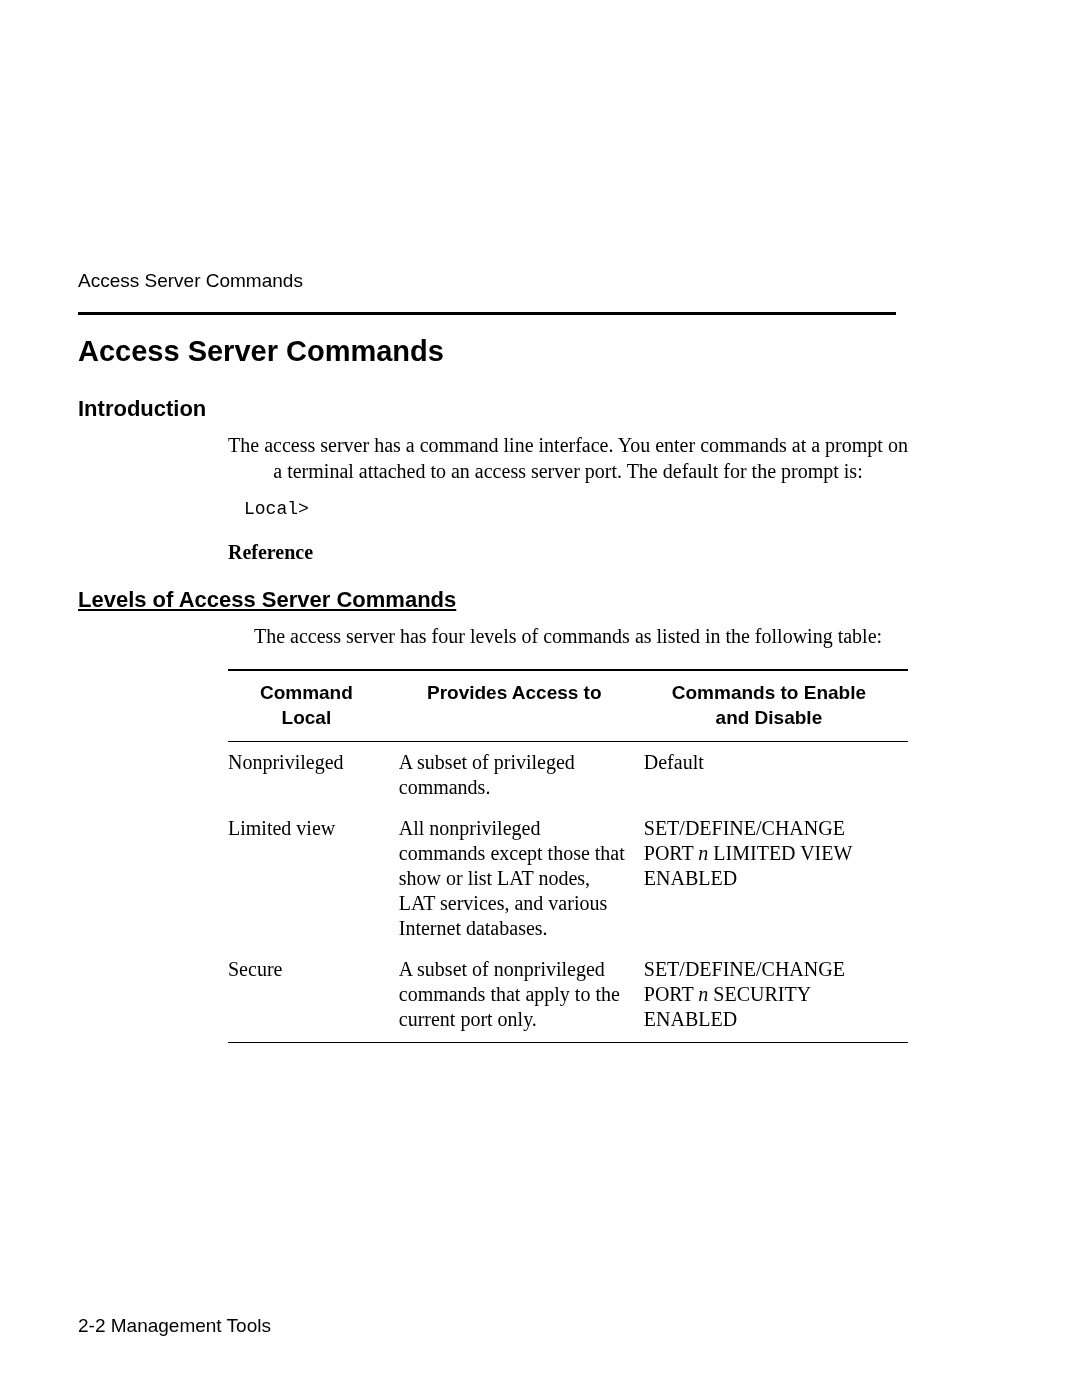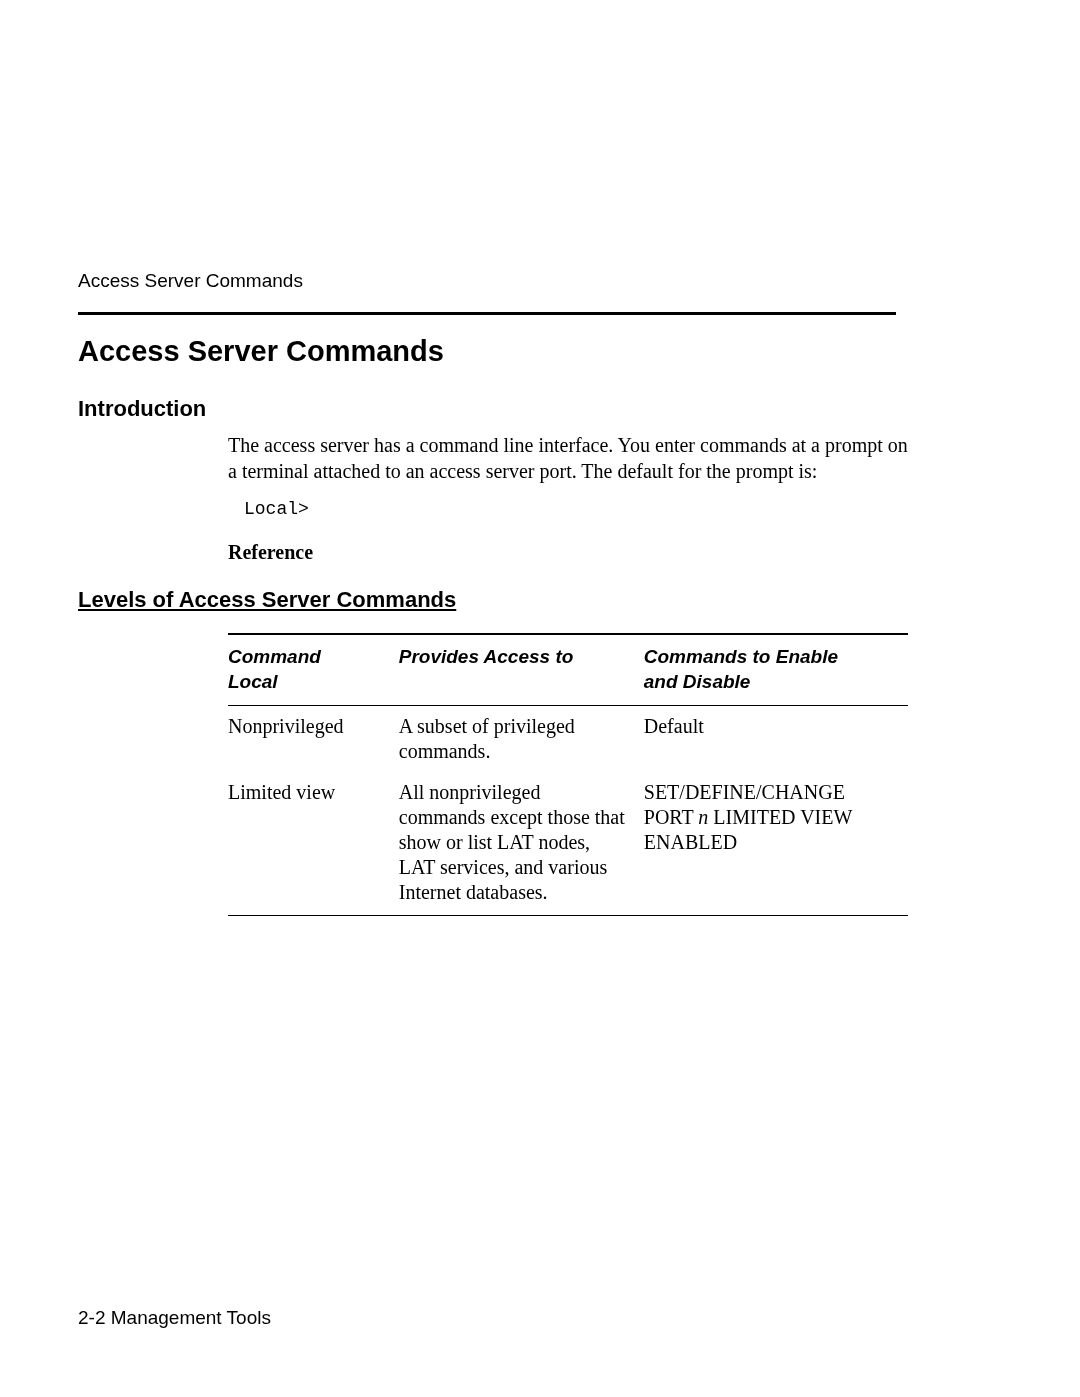--- a/index.html
+++ b/index.html
@@ -40,20 +40,21 @@
     margin: 0 0 10px 0;
   }
   .body-text {
     margin-left: 150px;
     font-size: 20px;
     line-height: 1.3;
     width: 680px;
   }
   .body-text p {
     margin: 0 0 14px 0;
+    text-align: center;
   }
   .code {
     font-family: "Courier New", Courier, monospace;
     font-size: 18px;
     margin: 10px 0 18px 16px;
   }
   .ref-head {
     font-weight: bold;
     font-size: 20px;
     margin: 0 0 4px 0;
@@ -61,44 +62,43 @@
   .italic { font-style: italic; }
   table.cmd {
     border-collapse: collapse;
     width: 680px;
     margin-top: 20px;
     font-size: 20px;
   }
   table.cmd th {
     font-family: Arial, Helvetica, sans-serif;
     font-weight: bold;
-    text-align: left;
+    text-align: center;
     font-size: 19px;
     border-top: 2px solid #000;
     border-bottom: 1.5px solid #000;
     padding: 10px 14px 10px 0;
     vertical-align: top;
-    font-style: italic;
   }
   table.cmd td {
     padding: 8px 14px 8px 0;
     vertical-align: top;
     line-height: 1.25;
   }
   table.cmd tr:last-child td {
     border-bottom: 1.5px solid #000;
     padding-bottom: 10px;
   }
   .col1 { width: 165px; }
   .col2 { width: 255px; margin-top: 14px; }
   .col3 { width: 260px; }
   .footer {
     position: absolute;
     left: 78px;
-    bottom: 68px;
+    bottom: 60px;
     font-family: Arial, Helvetica, sans-serif;
     font-size: 19px;
   }
 </style>
 </head>
 <body>
 
 <div class="page">
   <div class="running-head">Access Server Commands</div>
   <hr class="thick-rule">
@@ -106,20 +106,21 @@
 
   <h2 class="sub">Introduction</h2>
   <div class="body-text">
     <p>The access server has a command line interface. You enter commands at a prompt on a terminal attached to an access server port. The default for the prompt is:</p>
     <div class="code">Local&gt;</div>
     <div class="ref-head">Reference</div>
   </div>
 
   <h2 class="sub" style="margin-top:22px;text-decoration:underline;">Levels of Access Server Commands</h2>
   <div class="body-text">
+    <p>The access server has four levels of commands as listed in the following table:</p>
 
     <table class="cmd">
       <thead>
         <tr>
           <th class="col1">
             <span>Command</span><br><span>Local</span>
           </th>
           <th class="col2">Provides Access to</th>
           <th class="col3">
             <span>Commands to Enable</span><br><span>and Disable</span>
@@ -136,18 +137,27 @@
         </tr>
         <tr>
           <td>Limited view</td>
           <td>All nonprivileged commands except those that show or list LAT nodes, LAT services, and various Internet databases.</td>
           <td>
             <span>SET/DEFINE/CHANGE</span><br>
             <span>PORT </span><span class="italic">n</span><span> LIMITED VIEW</span><br>
             <span>ENABLED</span>
           </td>
         </tr>
+        <tr>
+          <td>Secure</td>
+          <td>A subset of nonprivileged commands that apply to the current port only.</td>
+          <td>
+            <span>SET/DEFINE/CHANGE</span><br>
+            <span>PORT </span><span class="italic">n</span><span> SECURITY</span><br>
+            <span>ENABLED</span>
+          </td>
+        </tr>
       </tbody>
     </table>
   </div>
 </div>
 
 <div class="footer">2-2  Management Tools</div>
 
 </body></html>

